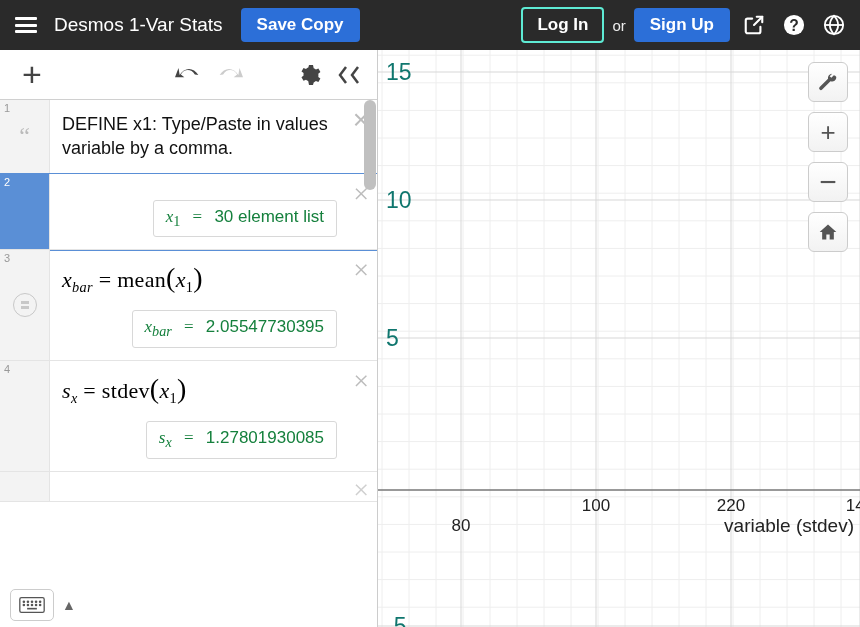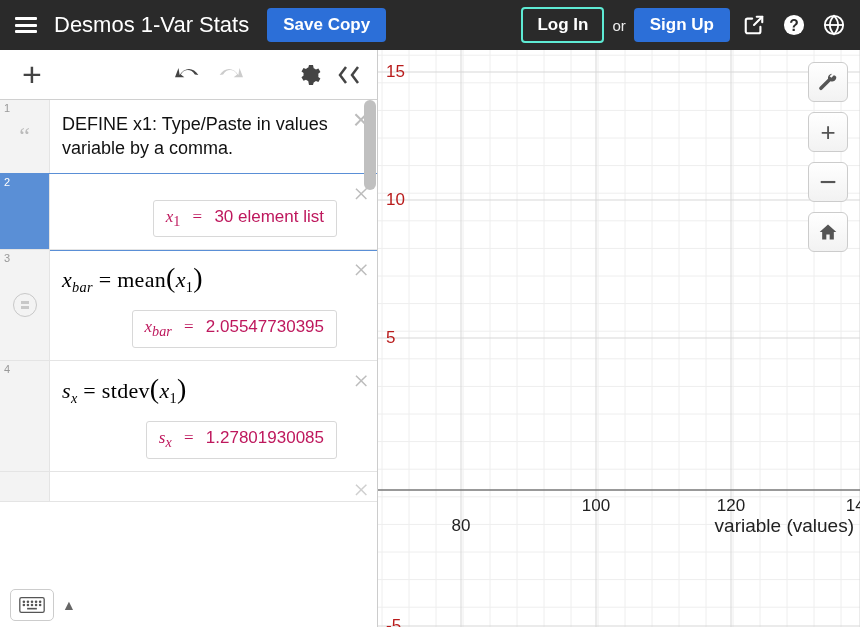--- a/index.html
+++ b/index.html
@@ -11,21 +11,21 @@
     height: 50px; background: #2a2a2a; display: flex; align-items: center;
     padding: 0 8px; color: #fff; position: relative; z-index: 10;
   }
   .hdr-btn {
     background: transparent; border: none; color: #fff; cursor: pointer;
     display: flex; align-items: center; justify-content: center;
     height: 36px; min-width: 36px; font-size: 22px; border-radius: 4px;
   }
   .hamburger { width: 22px; height: 16px; display: flex; flex-direction: column; justify-content: space-between; }
   .hamburger span { display:block; height:3px; background:#fff; border-radius:1px; }
-  .title { font-size: 22px; margin: 0 6px 0 10px; white-space: nowrap; }
+  .title { font-size: 19px; margin: 0 6px 0 10px; white-space: nowrap; }
   .btn-blue {
     background:#2c6fd8; color:#fff; border:none; font-size:17px; font-weight:600;
     padding:7px 16px; border-radius:4px; cursor:pointer;
   }
   .btn-outline {
     background:transparent; color:#fff; border:2px solid #5eead4; font-size:17px; font-weight:600;
     padding:6px 14px; border-radius:4px; cursor:pointer;
   }
   .hdr-spacer { flex:1; }
   .or-txt { font-size:15px; color:#eee; margin:0 8px; }
@@ -57,21 +57,21 @@
   .row.selected { outline:1px solid #5a8fd6; }
   .gutter .idx { position:absolute; top:2px; left:4px; font-size:11px; }
   .gutter .mode-ico { display:flex; align-items:center; justify-content:center; height:100%; color:#bbb; font-size:24px; }
   .row .content { flex:1; padding:12px 40px 12px 12px; font-size:19px; position:relative; font-family: "Times New Roman", serif; }
   .row .content.sans { font-family: Arial, sans-serif; }
   .close-x {
     position:absolute; top:6px; right:8px; cursor:pointer; color:#bcbcbc; font-size:28px; line-height:1;
   }
 
   .result-chip {
-    display:inline-block; background:#fff; border:1px solid #d8d8d8; color:#be185d;
+    display:inline-block; background:#fff; border:1px solid #d8d8d8; color:#15803d;
     font-size:17px; padding:6px 12px; border-radius:3px; margin-top:14px;
     font-family:"Times New Roman", serif; float: right; clear: both;
   }
   .result-chip .eq { margin:0 8px; }
 
   .note-text { font-size:18px; line-height:1.35; color:#111; }
 
   .math { font-family:"Times New Roman", serif; font-style: italic; font-size:22px; letter-spacing:.3px; }
   .math .fn { font-style:normal; }
   .math sub { font-size:.65em; font-style:normal; }
@@ -97,21 +97,21 @@
   .graph { flex:1; position:relative; background:#fff; overflow:hidden; }
   .graph svg.grid { position:absolute; inset:0; }
   .floating-tools { position:absolute; top:12px; right:12px; display:flex; flex-direction:column; gap:10px; }
   .ftool {
     width:40px; height:40px; border:1px solid #ccc; border-radius:6px;
     background:linear-gradient(#fff,#f2f2f2); display:flex; align-items:center; justify-content:center;
     color:#555; cursor:pointer; font-size:22px;
   }
   .axis-label { position:absolute; right:6px; bottom:90px; font-size:19px; color:#222; font-family:Arial,sans-serif; }
   .tick-lbl { position:absolute; font-size:17px; color:#222; font-family:Arial,sans-serif; transform:translate(-50%, 4px); }
-  .ytick-lbl { position:absolute; font-size:17px; color:#b91c1c; font-family:Arial,sans-serif; transform:translate(4px,-50%); }
+  .ytick-lbl { position:absolute; font-size:23px; color:#0f766e; font-family:Arial,sans-serif; transform:translate(4px,-50%); }
 
   
   .folder-ico { width:24px; height:24px; border:1.5px solid #c8c8c8; border-radius:50%; display:flex; flex-direction:column; align-items:center; justify-content:center; gap:2px; }
   .folder-ico span { width:8px; height:3px; background:#c8c8c8; }
 
   
   .chevrons { display:flex; }
   .chevrons svg { width:12px; height:22px; }
 </style>
 </head>
@@ -351,21 +351,21 @@
         <line x1="218" y1="0" x2="218" y2="577" stroke="#d7d7d7" stroke-width="1"></line>
         <line x1="353" y1="0" x2="353" y2="577" stroke="#d7d7d7" stroke-width="1"></line>
         <line x1="482" y1="0" x2="482" y2="577" stroke="#d7d7d7" stroke-width="1"></line>
         <line x1="0" y1="22" x2="482" y2="22" stroke="#d7d7d7" stroke-width="1"></line>
         <line x1="0" y1="150" x2="482" y2="150" stroke="#d7d7d7" stroke-width="1"></line>
         <line x1="0" y1="288" x2="482" y2="288" stroke="#d7d7d7" stroke-width="1"></line>
         <line x1="0" y1="576" x2="482" y2="576" stroke="#d7d7d7" stroke-width="1"></line>
         <line x1="0" y1="440" x2="482" y2="440" stroke="#777" stroke-width="1.6"></line>
       </svg>
 
-    <div class="axis-label">variable (values)</div>
+    <div class="axis-label">variable (stdev)</div>
 
     <div class="floating-tools">
       <button class="ftool">
         <svg width="20" height="20" viewBox="0 0 24 24" fill="#555">
             <path d="M22 6a5 5 0 0 1-7 5L5 21a2.1 2.1 0 0 1-3-3L12 8a5 5 0 0 1 5-6l-3 3 2 2 3-3a5 5 0 0 1 3 2z"></path>
           </svg>
       </button>
       <button class="ftool" style="font-size:26px;">
         <span>+</span>
       </button>
@@ -375,21 +375,21 @@
       <button class="ftool">
         <svg width="20" height="20" viewBox="0 0 24 24" fill="#555">
             <path d="M12 3l10 9h-3v9h-5v-6h-4v6H5v-9H2z"></path>
           </svg>
       </button>
     </div>
 
     <div id="tick-layer">
         <div class="tick-lbl" style="left: 83px; top: 442px; margin-top: 20px;">80</div>
         <div class="tick-lbl" style="left: 218px; top: 442px;">100</div>
-        <div class="tick-lbl" style="left: 353px; top: 442px;">120</div>
+        <div class="tick-lbl" style="left: 353px; top: 442px;">220</div>
         <div class="tick-lbl" style="left: 482px; top: 442px;">140</div>
         <div class="ytick-lbl" style="left: 4px; top: 22px;">15</div>
         <div class="ytick-lbl" style="left: 4px; top: 150px;">10</div>
         <div class="ytick-lbl" style="left: 4px; top: 288px;">5</div>
         <div class="ytick-lbl" style="left: 4px; top: 576px;">-5</div>
       </div>
   </div>
 </div>
 
 </body></html>

